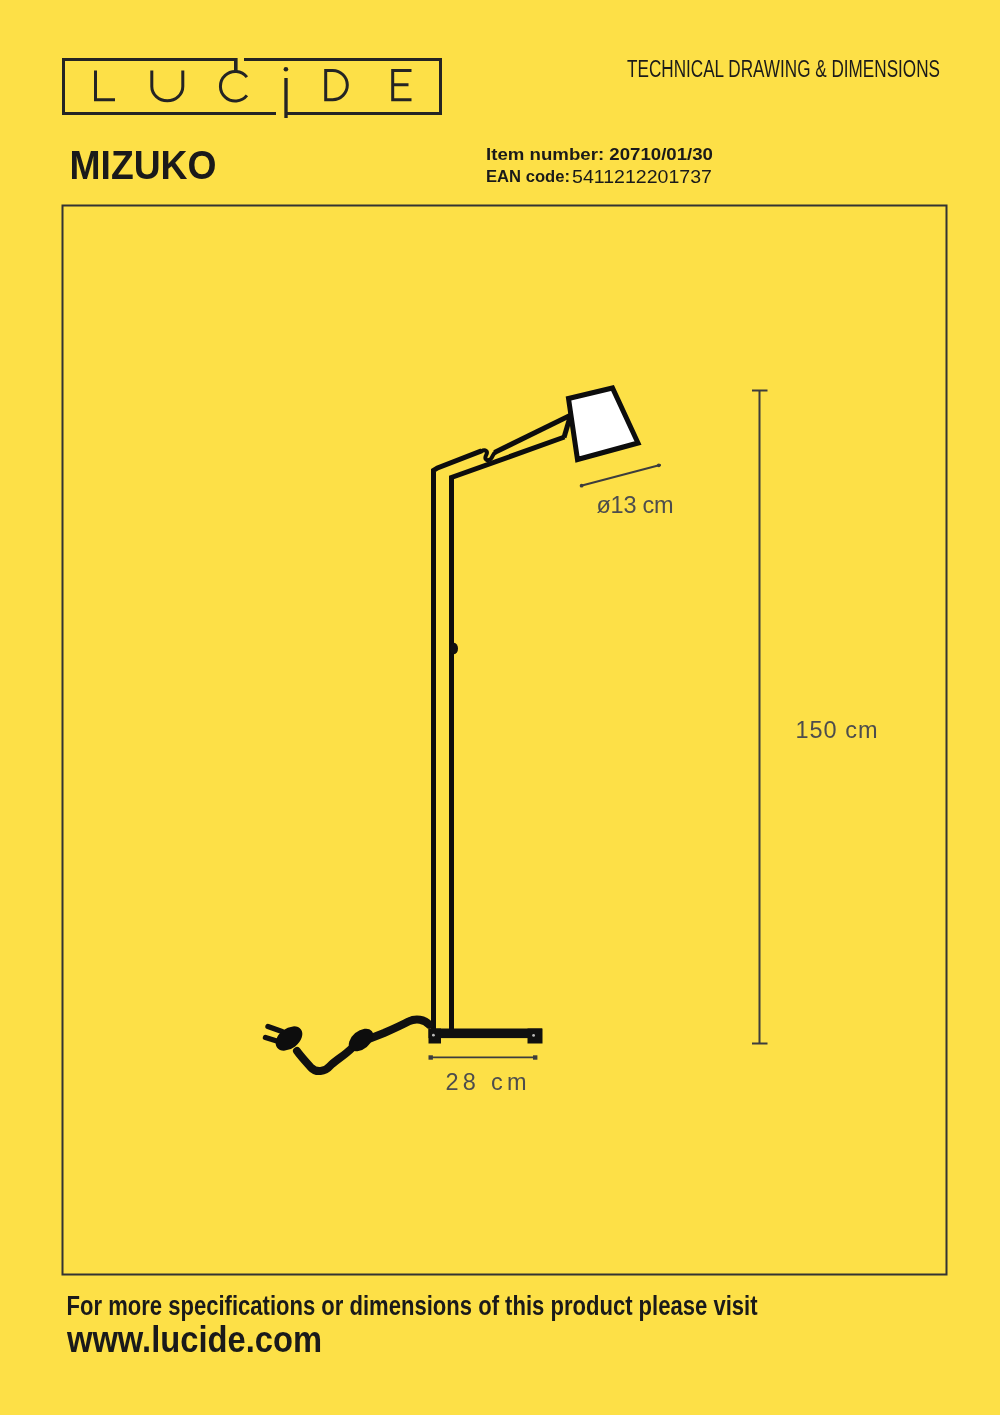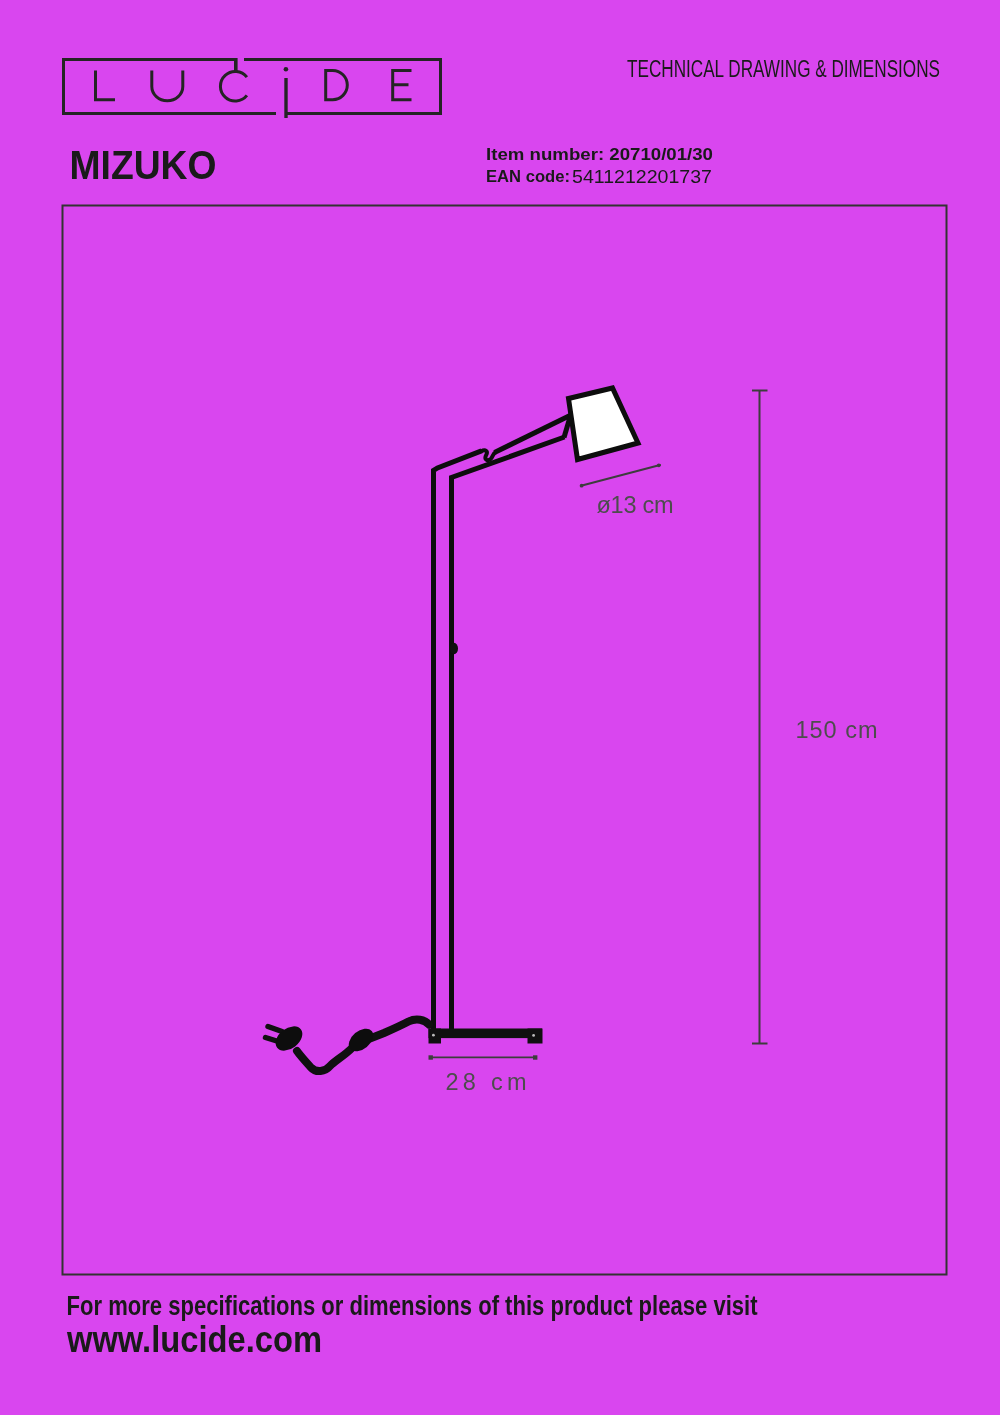--- a/index.html
+++ b/index.html
@@ -1,16 +1,16 @@
 <!DOCTYPE html>
 <html><head>
 <meta charset="utf-8">
 <style>
 html,body{margin:0;padding:0;background:#fff;}
-#page{position:relative;width:1000px;height:1415px;background:#d946ef;font-family:"Liberation Sans",sans-serif;overflow:hidden;}
+#page{position:relative;width:1000px;height:1415px;background:#fde047;font-family:"Liberation Sans",sans-serif;overflow:hidden;}
 svg{position:absolute;left:0;top:0;}
 text{font-family:"Liberation Sans",sans-serif;}
 </style>
 </head>
 <body>
 <div id="page">
 <svg width="1000" height="1415" viewBox="0 0 1000 1415">
 
   <g stroke="#242424" fill="none" stroke-width="3">
     <path d="M234,59.5 H63.5 V113.5 H276"></path>

